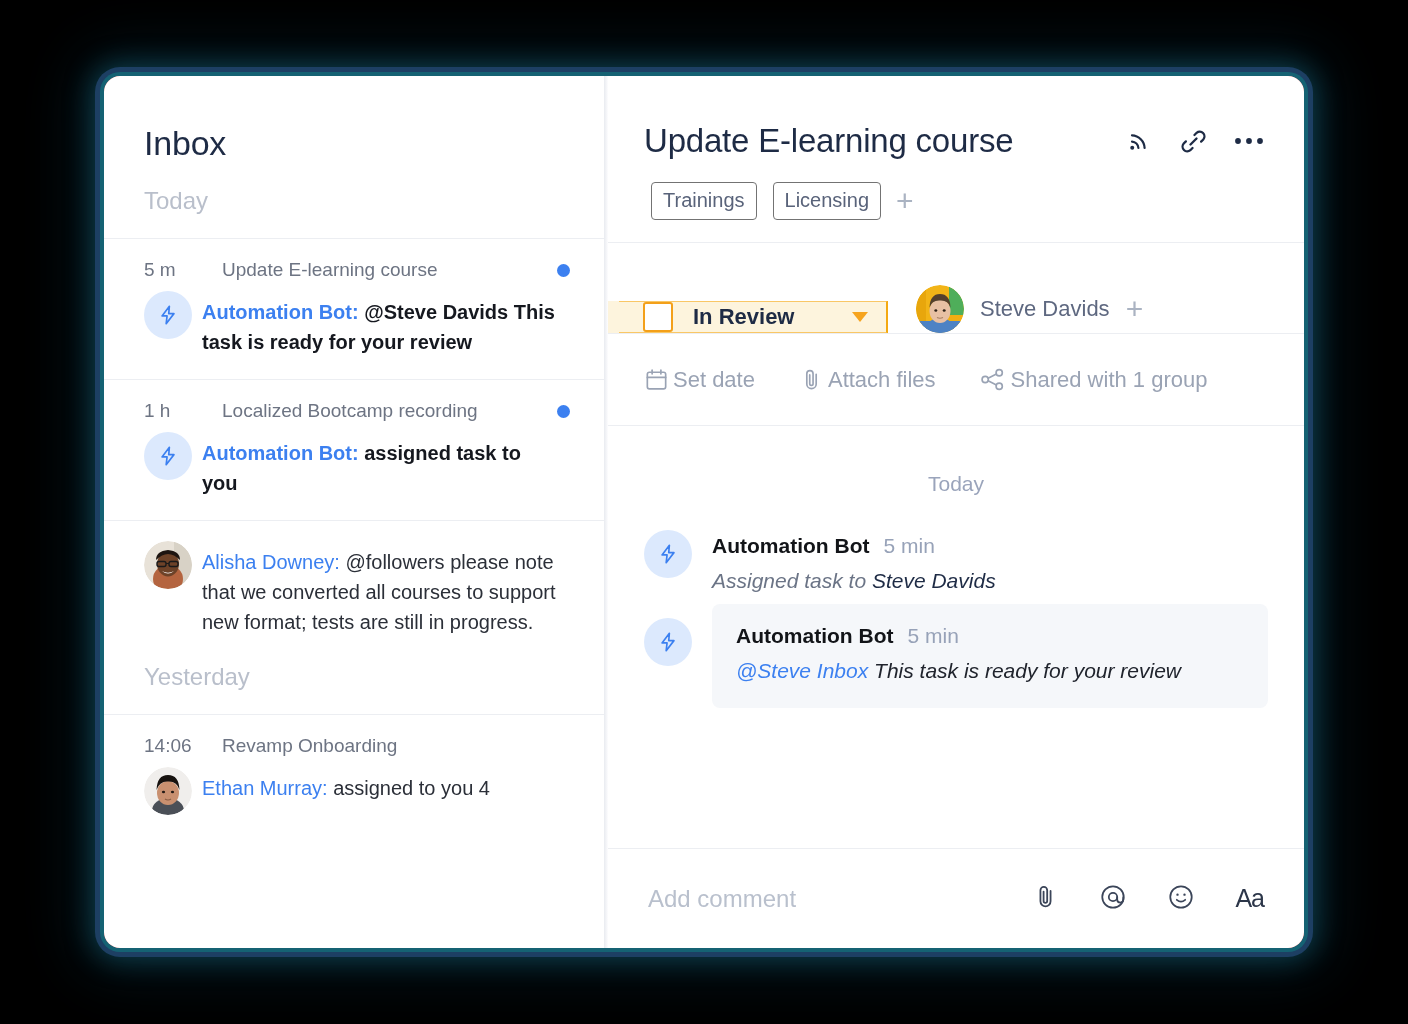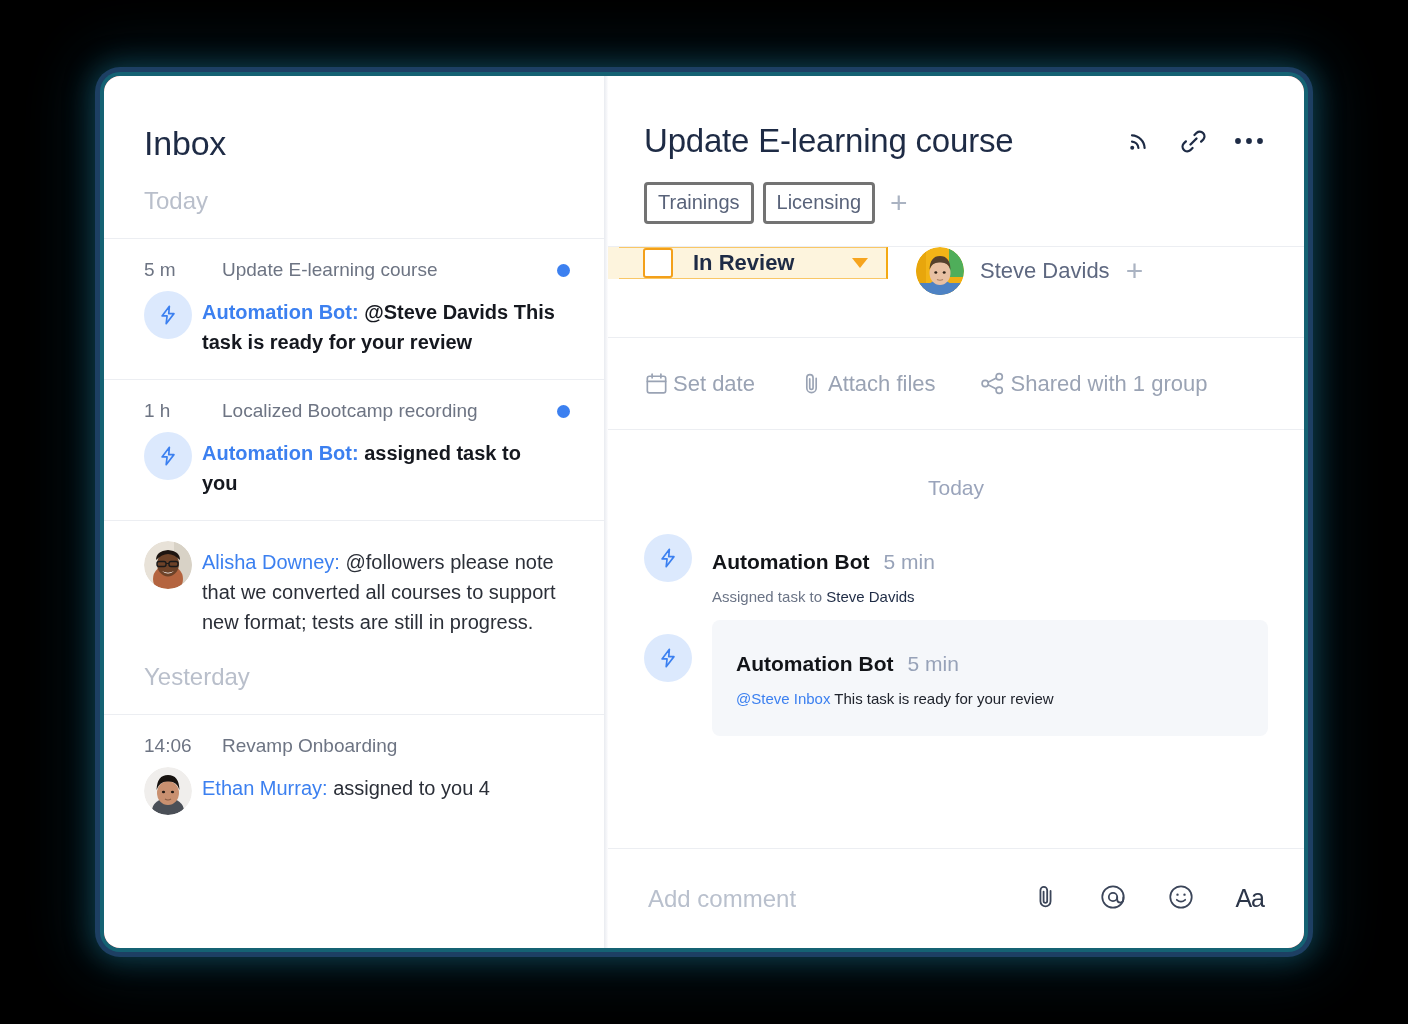--- a/index.html
+++ b/index.html
@@ -168,40 +168,41 @@
   }
   .hicon { color: #1e2b45; display: block; }
 
   .tag-row {
     display: flex;
     align-items: center;
     gap: 9px;
     margin-top: 22px;
   }
   .tag {
-    border: 3px solid #737373;
+    border: 1px solid #737373;
     border-radius: 4px;
     padding: 4px 11px 6px 11px;
     font-size: 20px;
     color: #59637a;
     line-height: 26px;
+    margin-left: 7px;
   }
   .tag-add {
     font-size: 30px;
     color: #aab3c2;
     line-height: 26px;
     padding: 0 6px;
     font-weight: 300;
   }
 
   
   .status-row {
     margin-top: 22px;
     display: flex;
-    align-items: flex-start;
+    align-items: flex-end;
     border-top: 1px solid #eceef2;
     border-bottom: 1px solid #eceef2;
     height: 92px;
   }
   .status-chip {
     display: flex;
     align-items: center;
     background: #fdf4dd;
     border: 1px solid #f4a911;
     border-left: none;
@@ -308,23 +309,23 @@
     border-radius: 8px;
     padding: 20px 24px 22px 24px;
     margin-top: -14px;
   }
   .feed-meta {
     display: flex;
     align-items: baseline;
     gap: 14px;
     margin-bottom: 8px;
   }
-  .feed-author { font-size: 21px; font-weight: bold; color: #121418; margin-top: 12px; }
+  .feed-author { font-size: 21px; font-weight: bold; color: #121418; }
   .feed-time   { font-size: 21px; color: #97a2b8; }
-  .feed-text   { font-size: 15px; color: #6b7486; line-height: 30px; }
+  .feed-text   { font-size: 21px; color: #6b7486; line-height: 30px; font-style: italic; }
   .feed-strong { color: #1e2b45; }
   .feed-text.dark { color: #20242d; }
   .mention { color: #3c80f0; }
 
   
   .comment-bar {
     height: 100px;
     border-top: 1px solid #eceef2;
     display: flex;
     align-items: center;

